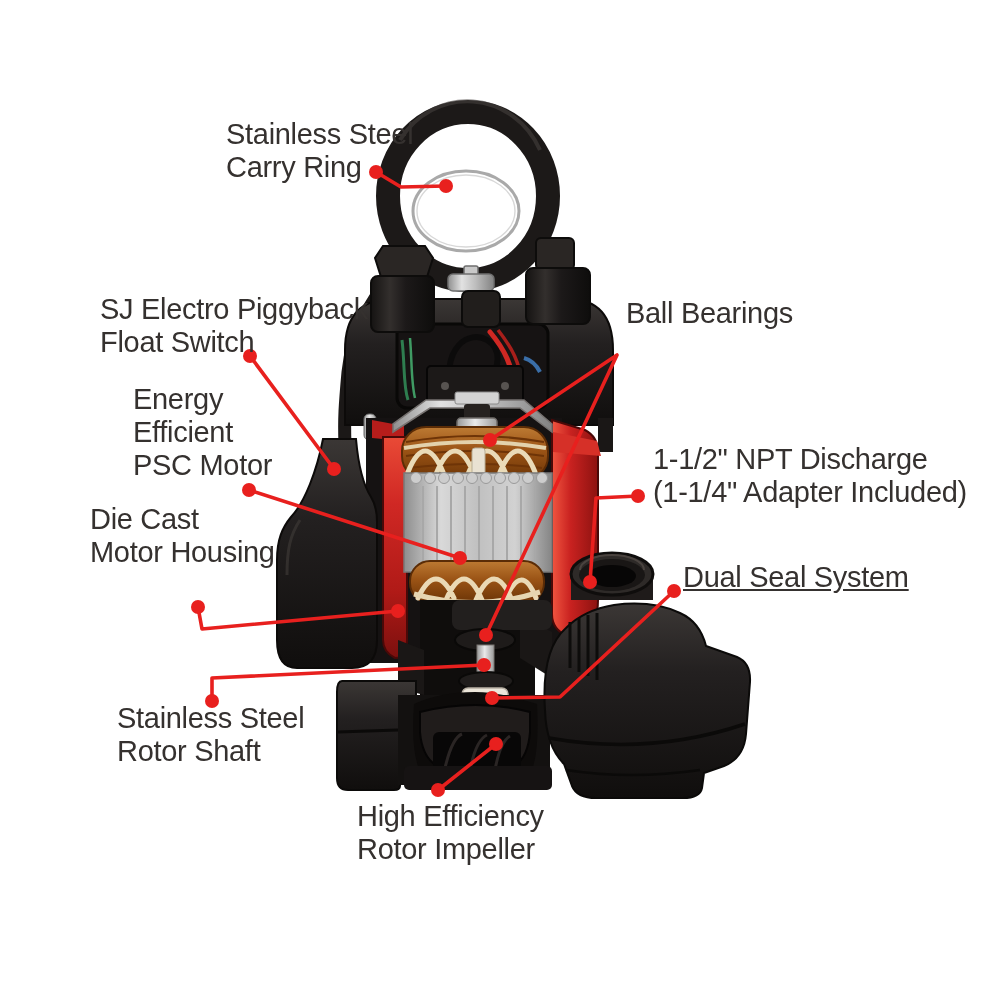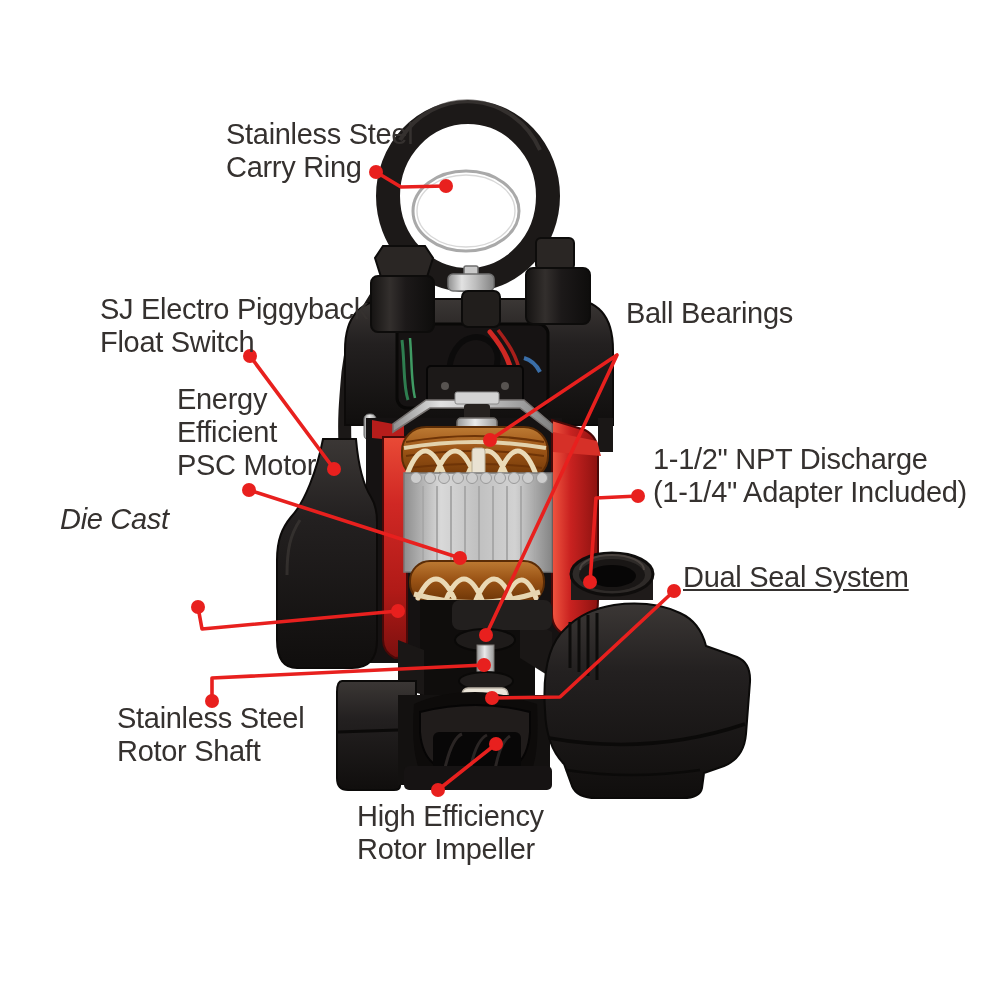--- a/index.html
+++ b/index.html
@@ -3,22 +3,22 @@
 <meta charset="utf-8">
 <style>
   html,body{margin:0;padding:0;background:#ffffff;}
   #stage{position:relative;width:1000px;height:1000px;background:#ffffff;overflow:hidden;
          font-family:"Liberation Sans", sans-serif;border-radius:18px;}
   #pump-svg{position:absolute;left:0;top:0;width:1000px;height:1000px;}
   .label{position:absolute;color:#35312f;font-size:29px;line-height:33px;
          letter-spacing:-0.3px;white-space:nowrap;}
   #label-carry-ring   {left:226px;top:118px;}
   #label-float-switch {left:100px;top:293px;}
-  #label-psc-motor    {left:133px;top:383px;margin-left:44px;}
-  #label-motor-housing{left:60px; top:503px;font-style:italic;}
+  #label-psc-motor    {left:133px;top:383px;}
+  #label-motor-housing{left:90px; top:503px;}
   #label-rotor-shaft  {left:117px;top:702px;}
   #label-impeller     {left:357px;top:800px;}
   #label-ball-bearings{left:626px;top:297px;}
   #label-discharge    {left:653px;top:443px;}
   #label-dual-seal    {left:683px;top:561px;text-decoration:underline;}
 </style>
 </head>
 <body>
 
 <div id="stage">
@@ -295,20 +295,21 @@
   </div>
 
   <div class="label" id="label-psc-motor">
     <div>Energy</div>
     <div>Efficient</div>
     <div>PSC Motor</div>
   </div>
 
   <div class="label" id="label-motor-housing">
     <div>Die Cast</div>
+    <div>Motor Housing</div>
   </div>
 
   <div class="label" id="label-rotor-shaft">
     <div>Stainless Steel</div>
     <div>Rotor Shaft</div>
   </div>
 
   <div class="label" id="label-impeller">
     <div>High Efficiency</div>
     <div>Rotor Impeller</div>

